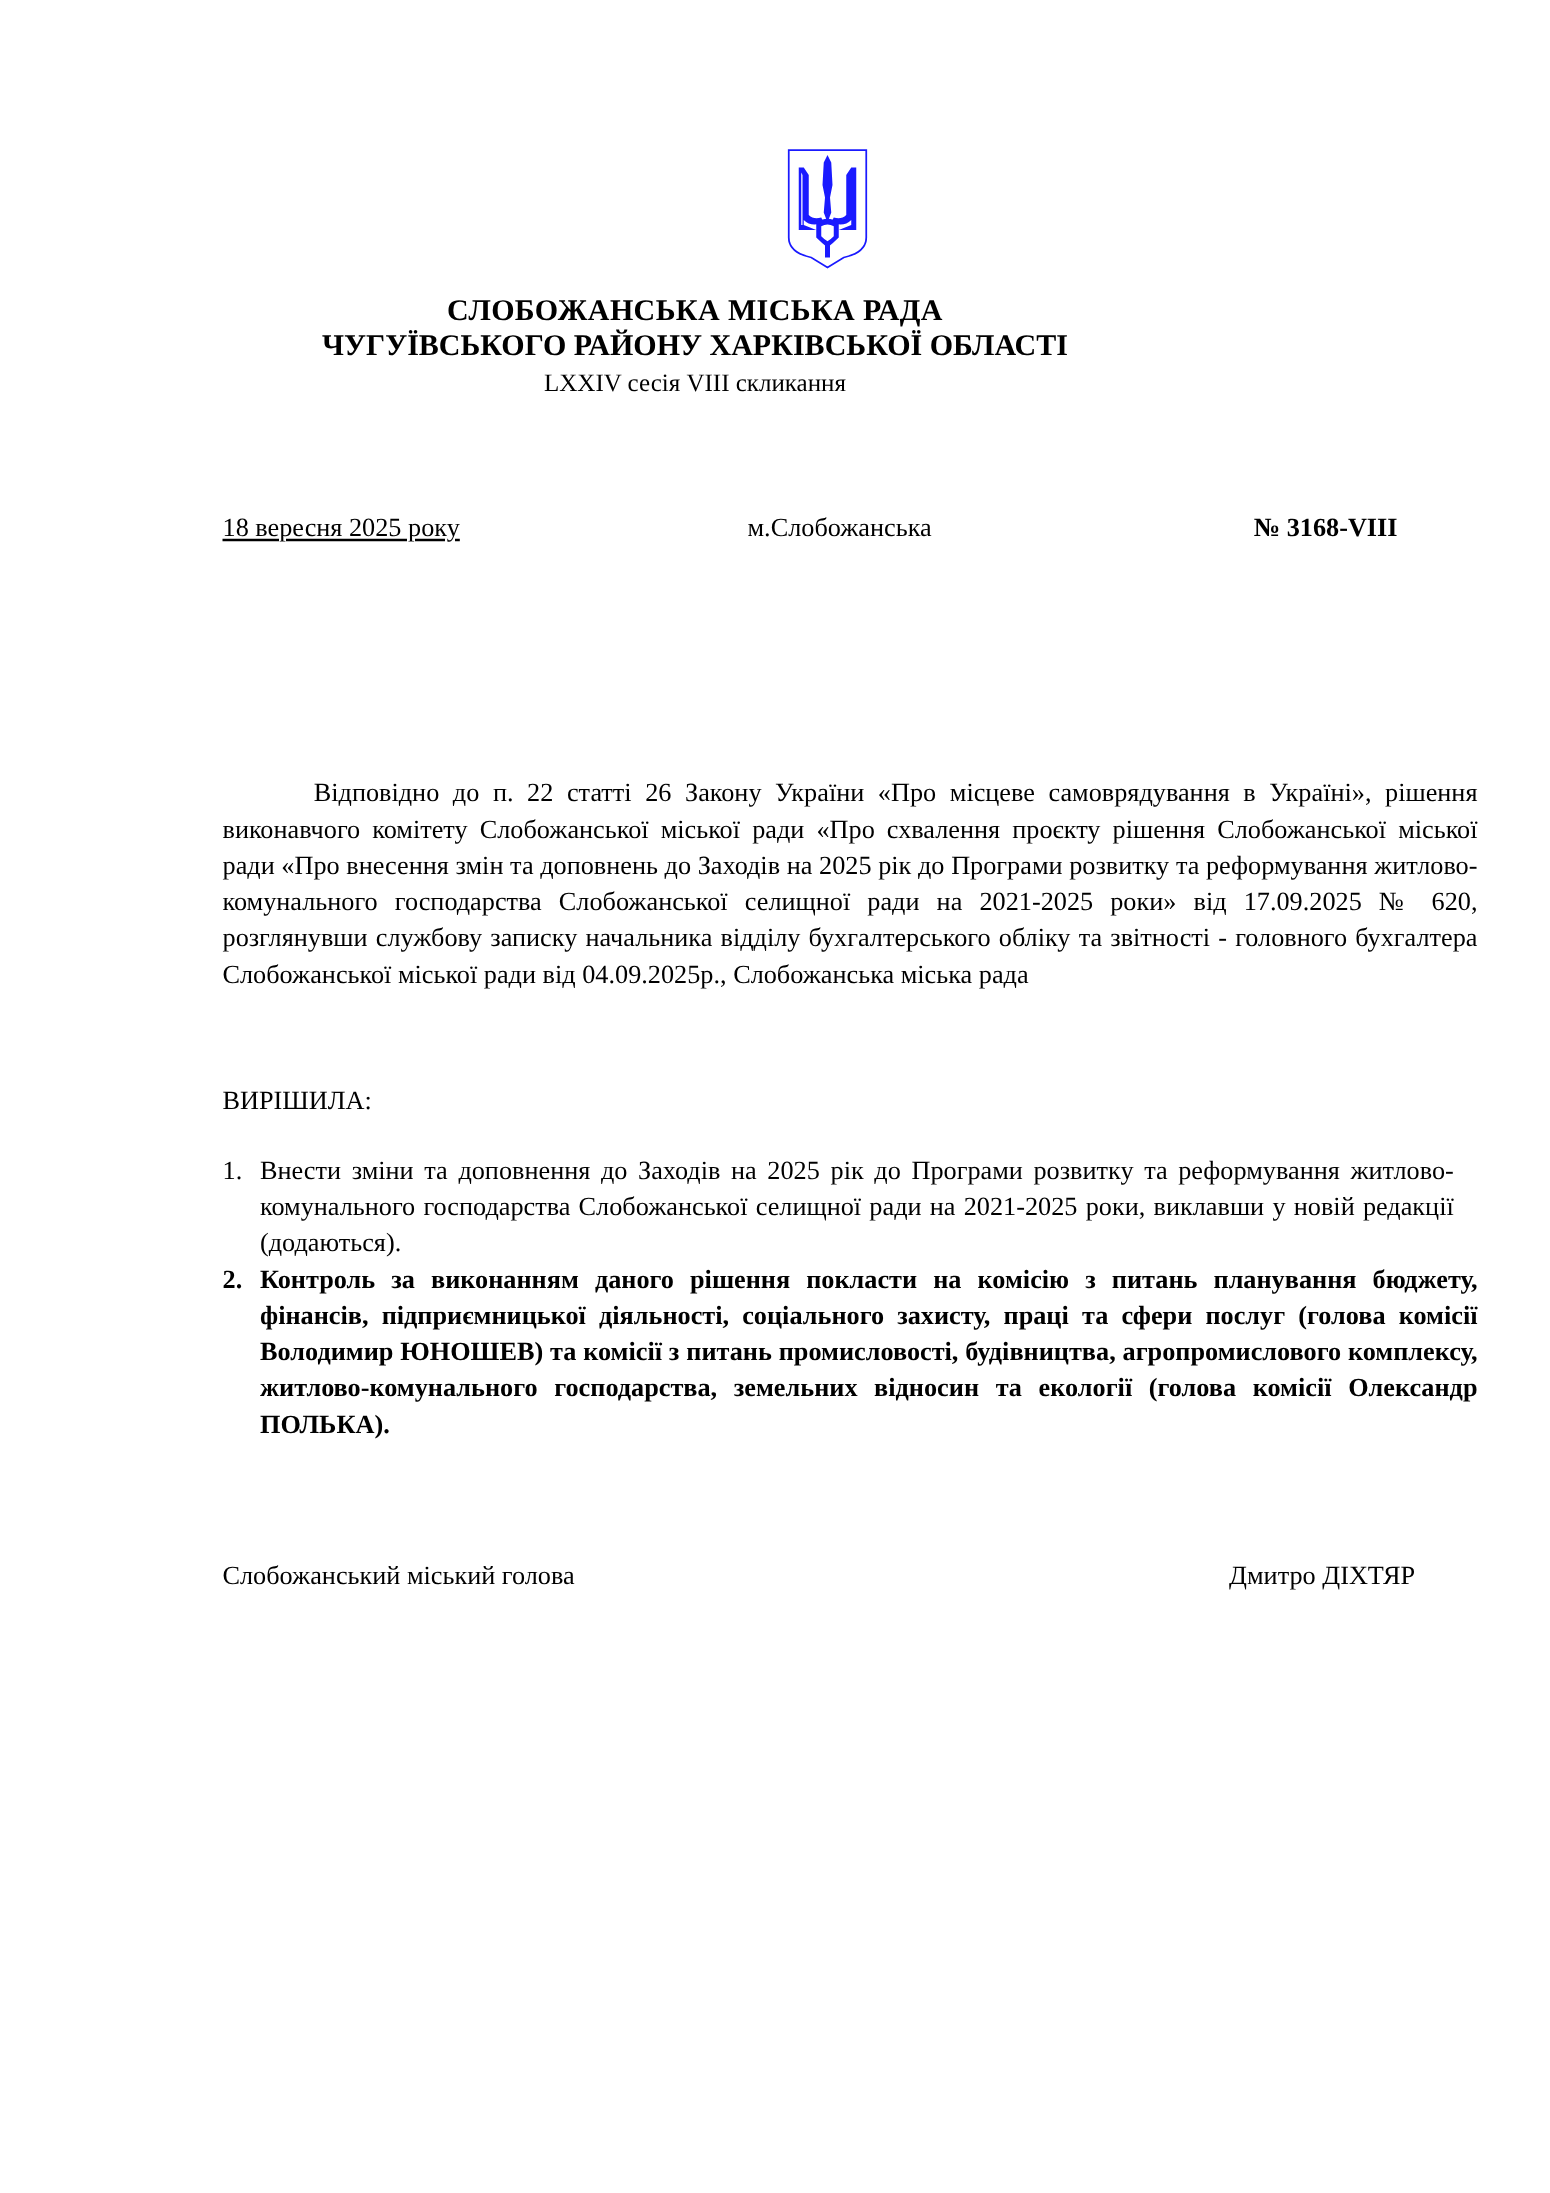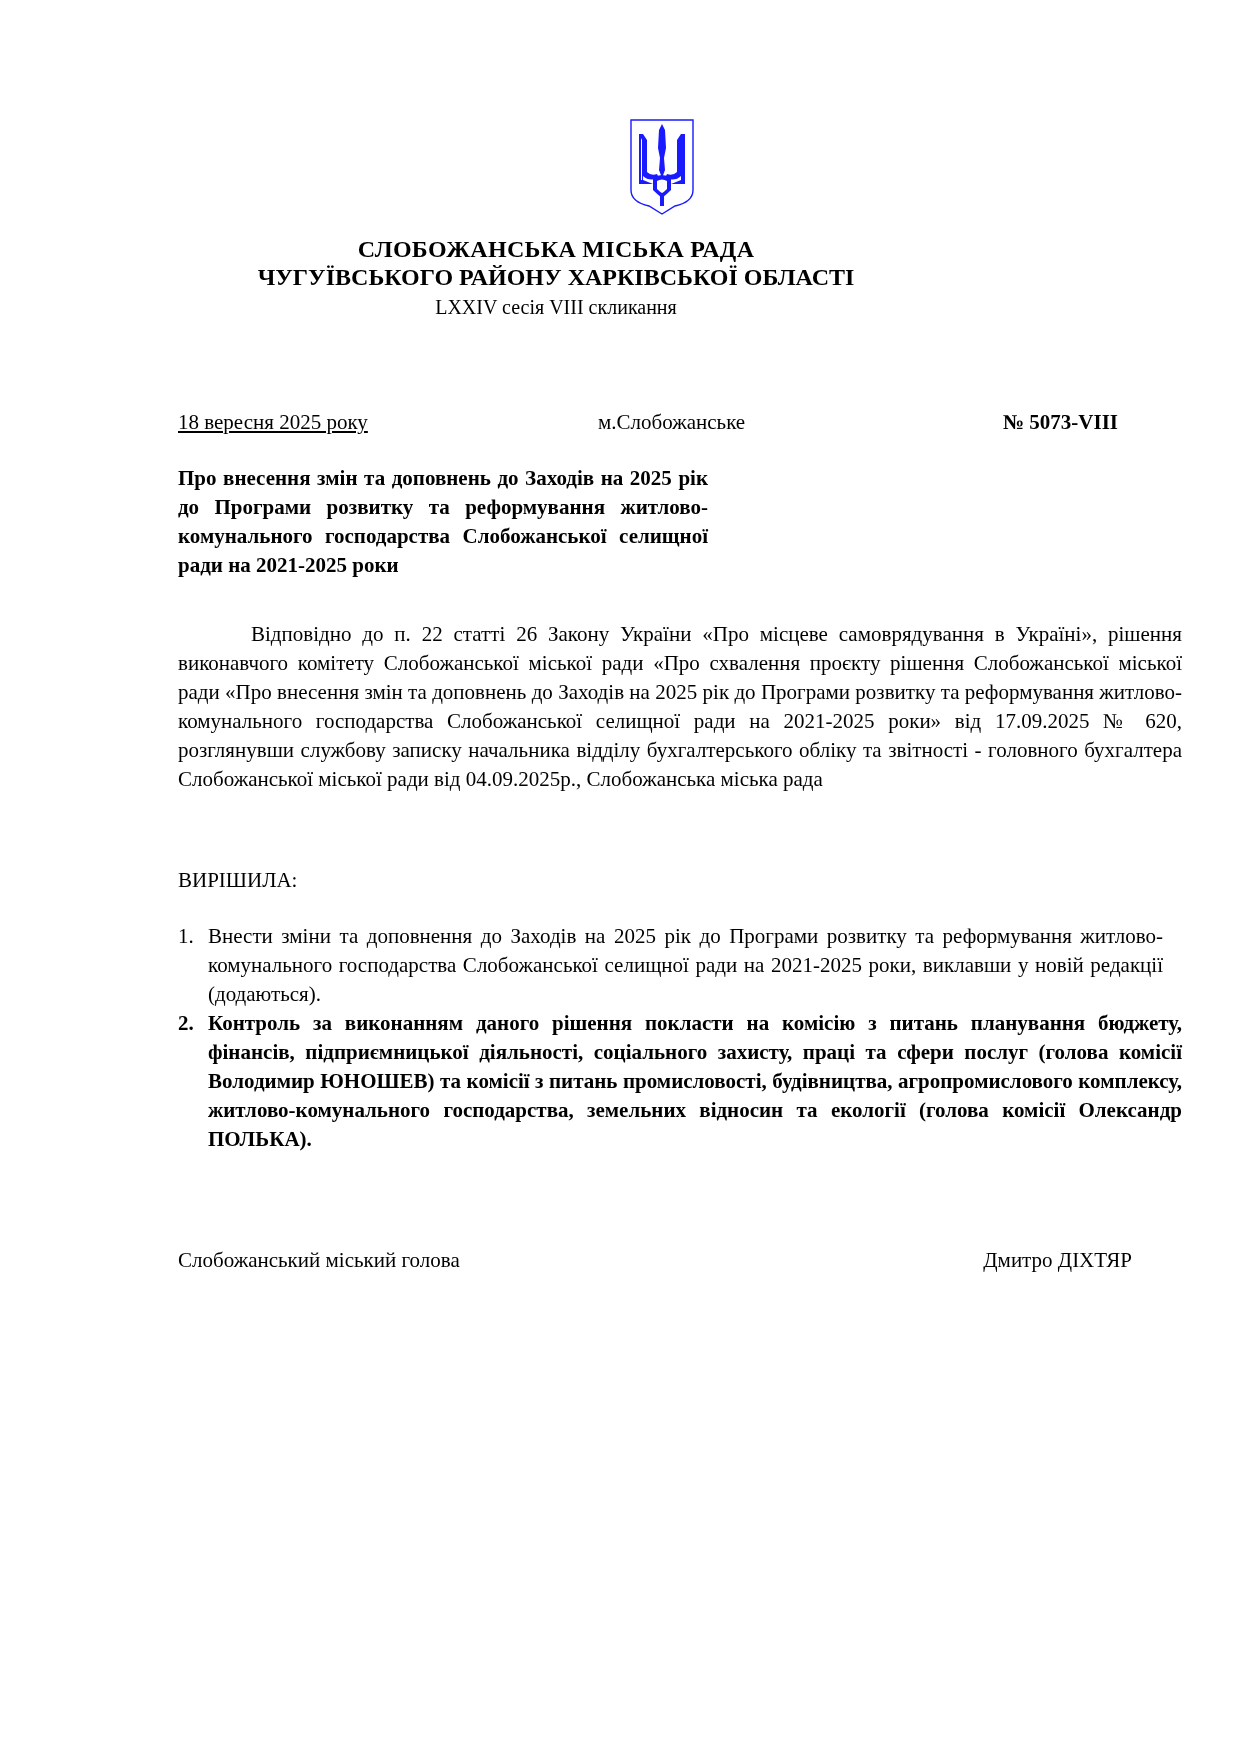--- a/index.html
+++ b/index.html
@@ -44,24 +44,23 @@
       <path d="M24 60 Q33 54 42 60 L42 72 Q38 76 33 80 Q28 76 24 72 Z M28 63 L28 71 Q31 74 33 75 Q35 74 38 71 L38 63 Q33 60 28 63 Z"></path>
       <rect x="31" y="78" width="4" height="10"></rect>
     </g>
   </svg>
 
   <div class="header h1">СЛОБОЖАНСЬКА  МІСЬКА  РАДА</div>
   <div class="header h3">LXXIV сесія VIII скликання</div>
   <div class="header h2">ЧУГУЇВСЬКОГО РАЙОНУ ХАРКІВСЬКОЇ ОБЛАСТІ</div>
 
   <div class="meta-row date">18 вересня 2025 року</div>
-  <div class="meta-row place">м.Слобожанське</div>
-  <div class="meta-row number">№ 5073-VIII</div>
+  <div class="meta-row place">м.Слобожанська</div>
+  <div class="meta-row number">№ 3168-VIII</div>
 
-  <div class="subject">Про внесення змін та доповнень  до  Заходів на 2025 рік до Програми розвитку та реформування житлово-комунального господарства Слобожанської селищної ради на 2021-2025 роки</div>
 
   <div class="preamble">Відповідно до п. 22 статті  26 Закону України «Про місцеве самоврядування в Україні», рішення виконавчого комітету Слобожанської  міської ради «Про схвалення проєкту рішення  Слобожанської міської ради «Про внесення змін та доповнень  до Заходів на 2025 рік до Програми розвитку та реформування  житлово-комунального господарства Слобожанської селищної ради на 2021-2025 роки» від 17.09.2025 № 620, розглянувши службову записку начальника відділу бухгалтерського обліку та звітності - головного бухгалтера Слобожанської міської ради від 04.09.2025р., Слобожанська міська рада</div>
 
   <div class="decided">ВИРІШИЛА:</div>
 
   <ol class="items">
     <li class="item reg">
       <span class="num">1.</span>
       <span>Внести зміни та доповнення до  Заходів на 2025 рік  до Програми розвитку та реформування  житлово-комунального господарства Слобожанської селищної ради на 2021-2025 роки, виклавши у новій редакції (додаються).</span>
     </li>

